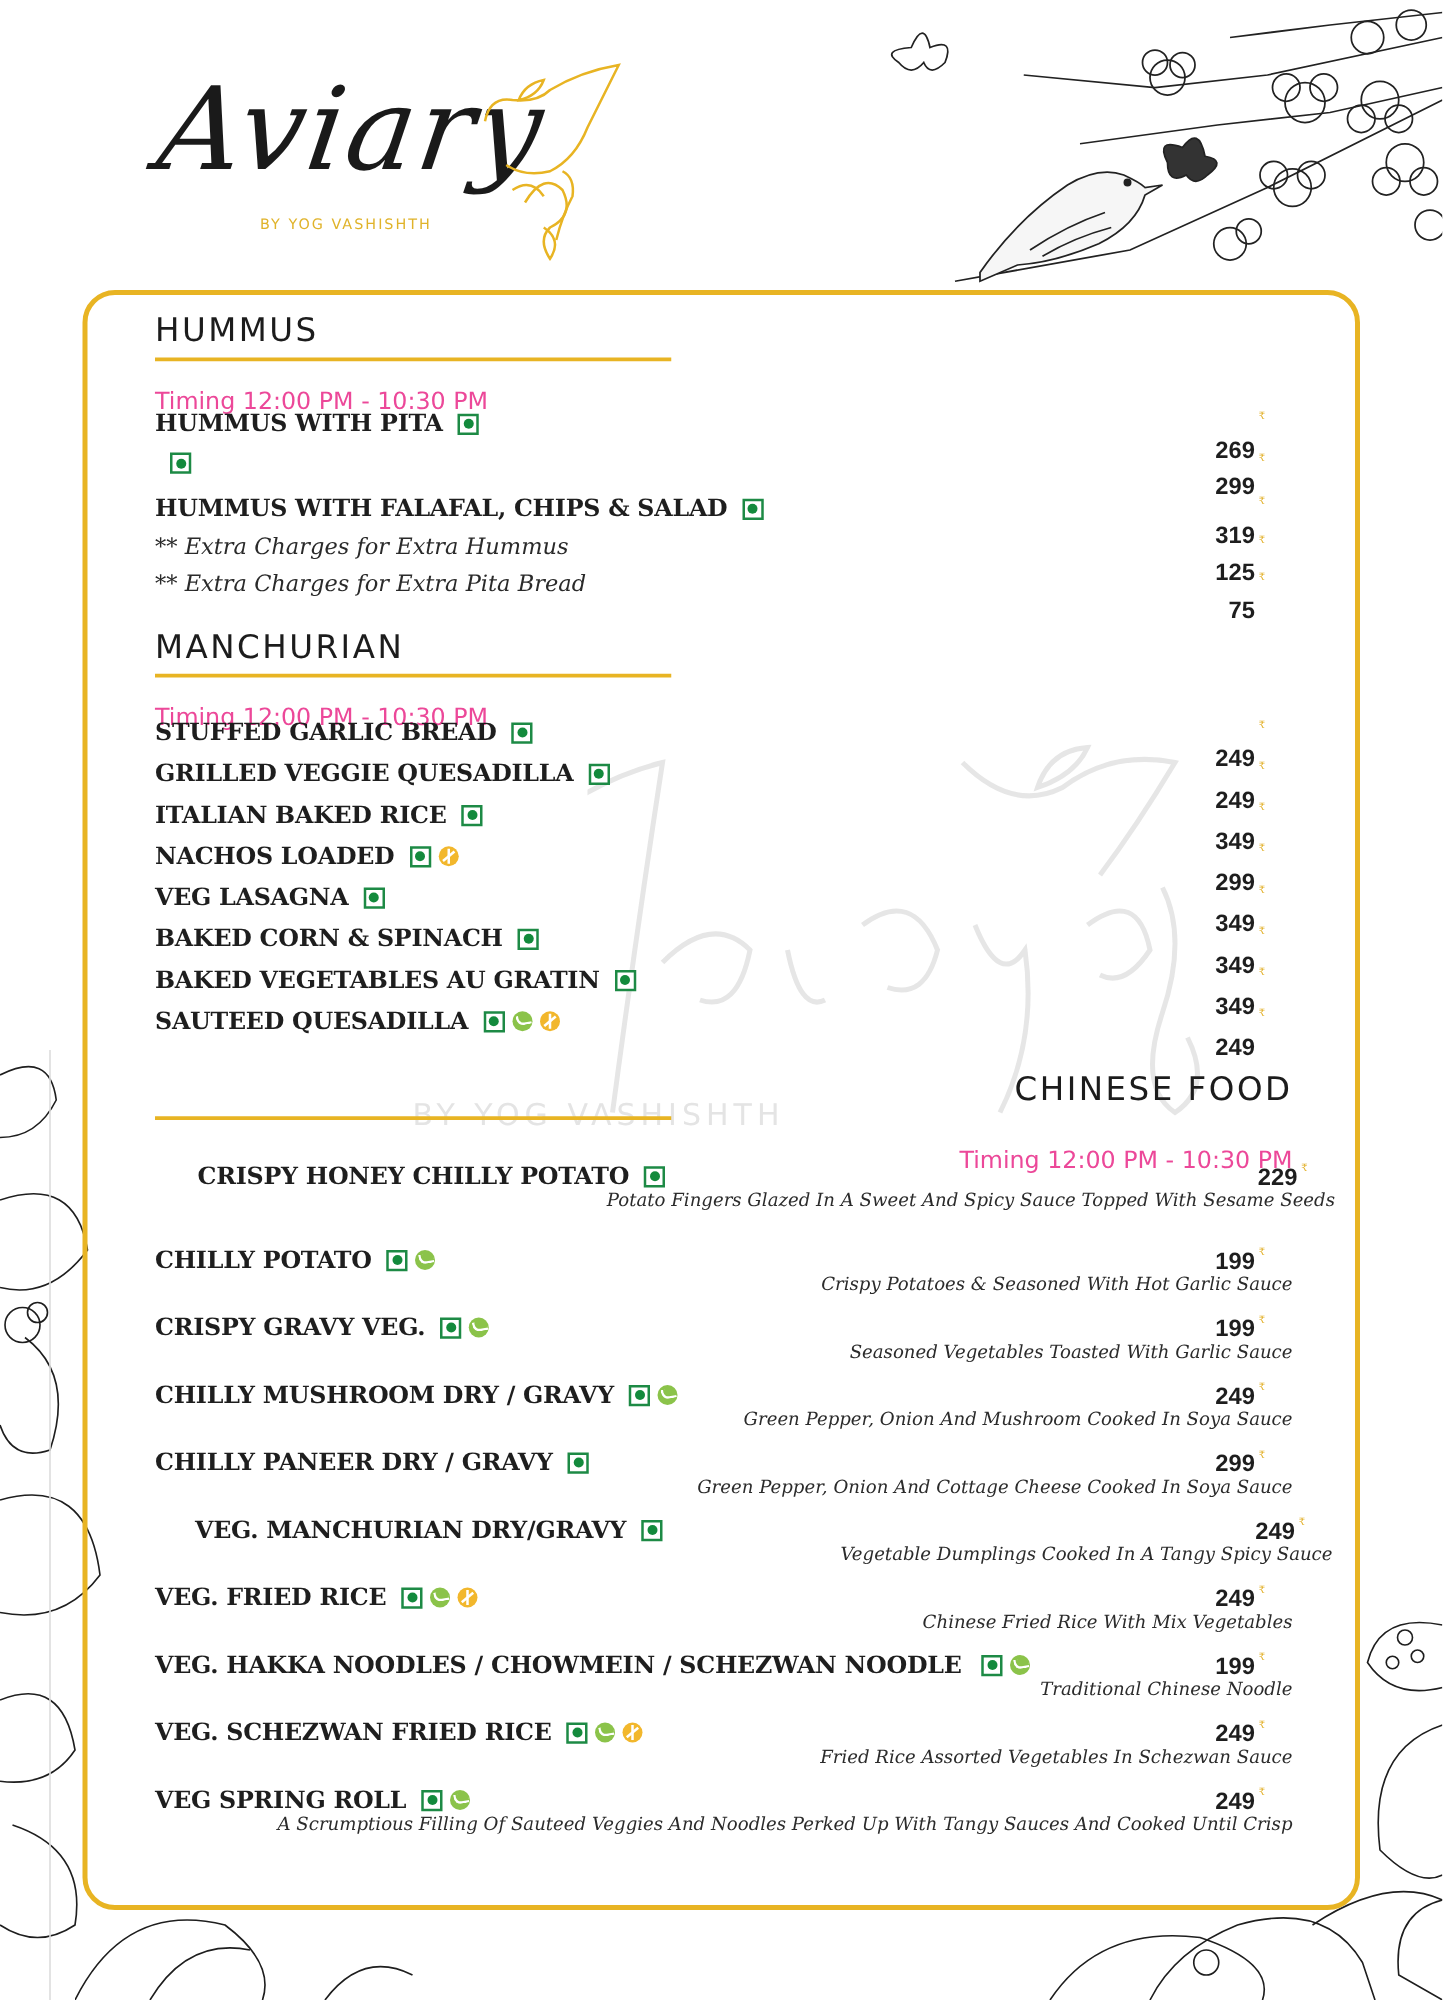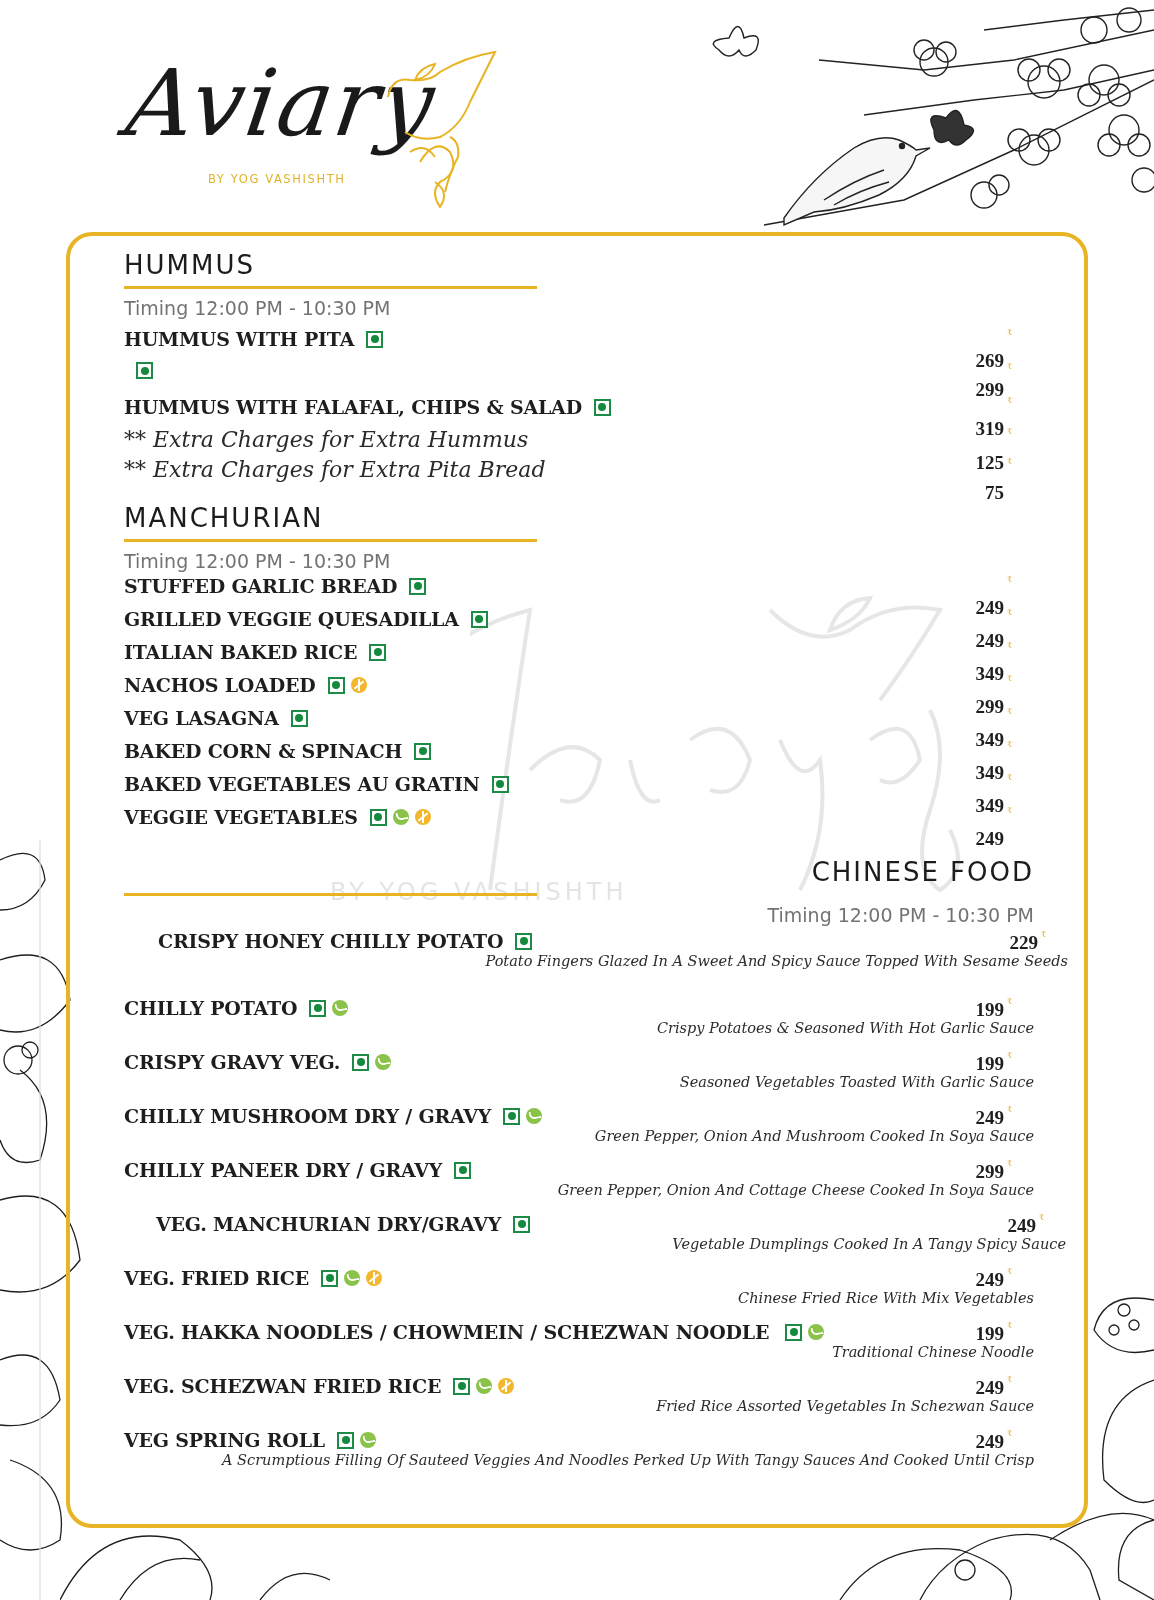--- a/index.html
+++ b/index.html
@@ -41,40 +41,40 @@
   }
 
   
   .section { position: absolute; left: 124px; width: 910px; }
   .section-title {
     font-family: "DejaVu Sans", sans-serif; font-size: 26px; letter-spacing: 2px;
     color: #1c1c1c; font-weight: 400; line-height: 30px; height: 34px;
   }
   .section-rule { width: 413px; height: 3px; background: #e8b423; margin-top: 2px; }
   .timing {
-    font-family: "DejaVu Sans", sans-serif; font-size: 19px; color: #737373;
-    line-height: 24px; margin-top: 7px;
+    font-family: "DejaVu Sans", sans-serif; font-size: 19px; color: #ec4899;
+    line-height: 24px; margin-top: 20px;
   }
 
   .item { position: relative; display: flex; align-items: center; }
   .item-name {
     font-family: "DejaVu Serif", serif; font-weight: bold; font-size: 19px;
     color: #1e1e1e; white-space: nowrap; letter-spacing: -0.2px;
   }
   .item-note {
-    font-family: "DejaVu Serif", serif; font-style: italic; font-size: 22px;
+    font-family: "DejaVu Serif", serif; font-style: italic; font-size: 18px;
     color: #2a2a2a; white-space: nowrap;
   }
   .item-desc {
     font-family: "DejaVu Serif", serif; font-style: italic; font-size: 14.5px;
     color: #2b2b2b; white-space: nowrap; line-height: 18px;
   }
   .price {
     position: absolute; right: 30px;
-    font-family: Liberation Serif, serif; font-weight: bold; font-size: 19px; color: #1e1e1e;
+    font-family: Liberation Sans, sans-serif; font-weight: bold; font-size: 19px; color: #1e1e1e;
   }
   .rupee { position: absolute; right: 22px; font-size: 8px; color: #e3b12b; top: 0px; }
 
   .badges { display: inline-flex; align-items: center; gap: 6px; margin-left: 12px; }
   .veg {
     width: 17px; height: 17px; border: 2px solid #1d8a45; display: inline-flex;
     align-items: center; justify-content: center; background: #fff;
   }
   .veg::after { content: ""; width: 8px; height: 8px; border-radius: 50%; background: #138a3c; }
   .vegan {
@@ -332,21 +332,21 @@
         <span class="item-name">BAKED VEGETABLES AU GRATIN</span>
       <span class="badges">
           <span class="veg"></span>
         </span>
       </div>
     <span class="price">349</span>
     <span class="rupee">₹</span>
   </div>
   <div class="row" style="top:303px;">
     <div class="item">
-        <span class="item-name">VEGGIE VEGETABLES</span>
+        <span class="item-name">SAUTEED QUESADILLA</span>
       <span class="badges">
           <span class="veg"></span>
           <span class="vegan"></span>
           <span class="gluten"></span>
         </span>
       </div>
     <span class="price">249</span>
     <span class="rupee">₹</span>
   </div>
 </div>

